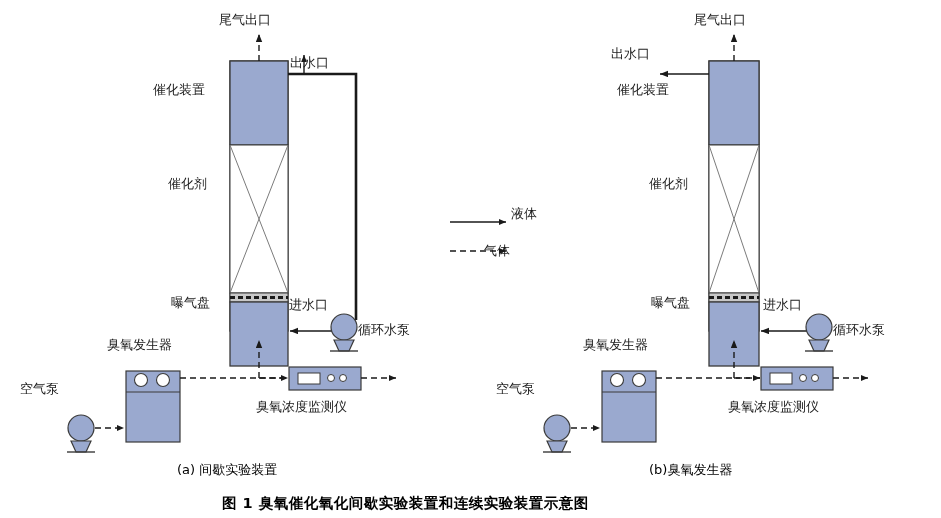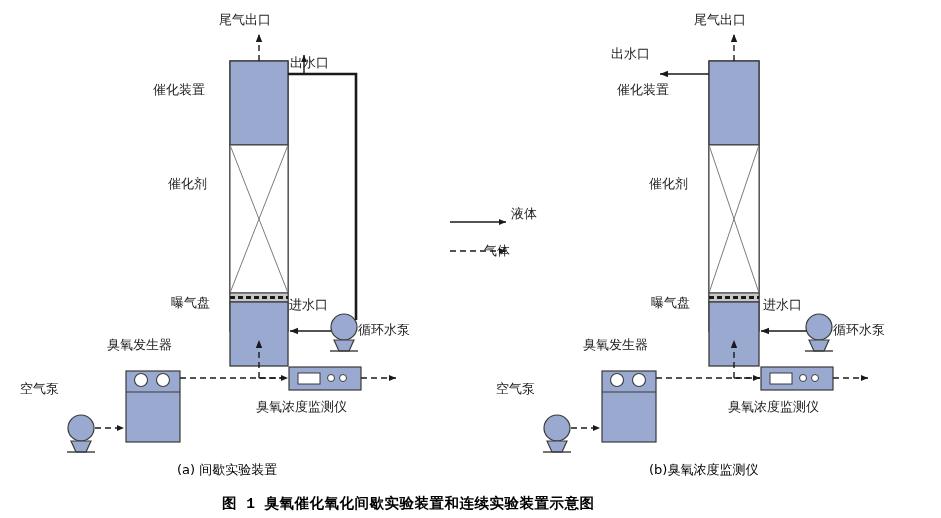--- a/index.html
+++ b/index.html
@@ -28,21 +28,20 @@
     line-height: 15px;
     white-space: nowrap;
     color: #1a1a1a;
   }
   .caption {
     position: absolute;
     font-size: 14.5px;
     font-weight: bold;
     white-space: nowrap;
     letter-spacing: 0.5px;
-    font-family: Liberation Mono, monospace;
   }
   .subcap {
     position: absolute;
     font-size: 13px;
     white-space: nowrap;
   }
   svg { position: absolute; left: 0; top: 0; }
 </style>
 </head>
 <body>
@@ -176,16 +175,16 @@
   <div class="lbl" style="left:617px; top:82px;">催化装置</div>
   <div class="lbl" style="left:649px; top:176px;">催化剂</div>
   <div class="lbl" style="left:651px; top:295px;">曝气盘</div>
   <div class="lbl" style="left:763px; top:297px;">进水口</div>
   <div class="lbl" style="left:833px; top:322px;">循环水泵</div>
   <div class="lbl" style="left:583px; top:337px;">臭氧发生器</div>
   <div class="lbl" style="left:496px; top:381px;">空气泵</div>
   <div class="lbl" style="left:728px; top:399px;">臭氧浓度监测仪</div>
 
   <div class="subcap" style="left:177px; top:461px;">(a) 间歇实验装置</div>
-  <div class="subcap" style="left:649px; top:461px;">(b)臭氧浓度监测仪</div>
+  <div class="subcap" style="left:649px; top:461px;">(b)臭氧发生器</div>
   <div class="caption" style="left:222px; top:494px;">图 1    臭氧催化氧化间歇实验装置和连续实验装置示意图</div>
 
 </div>
 
 </body></html>

